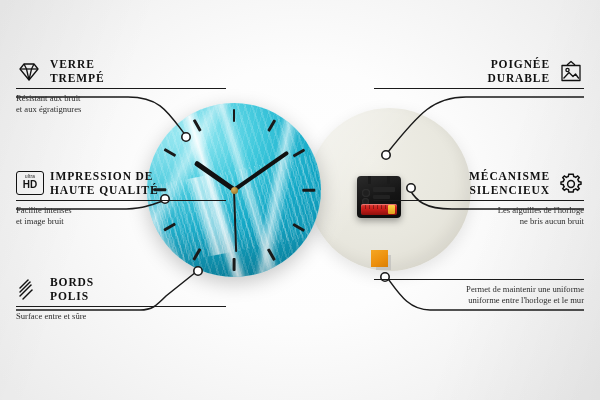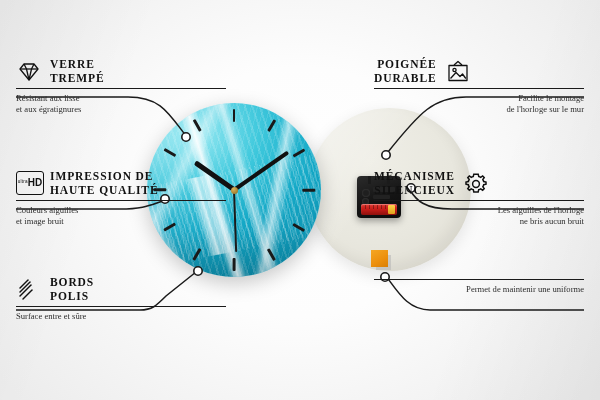--- a/index.html
+++ b/index.html
@@ -236,21 +236,21 @@
   .feature {
     position: absolute;
     width: 210px;
   }
   .feature .head {
     display: flex;
     align-items: center;
     gap: 8px;
   }
   .feature.left .head { justify-content: flex-start; }
-  .feature.right .head { justify-content: flex-start; }
+  .feature.right .head { justify-content: flex-end; }
 
   .feature .title {
     font-family: "Liberation Serif", serif;
     font-weight: bold;
     font-size: 11.5px;
     letter-spacing: 0.9px;
     line-height: 13.5px;
     color: #111;
     text-transform: uppercase;
   }
@@ -286,21 +286,21 @@
   
   #f-poignee { left: 374px; top: 58px;  }
   #f-meca    { left: 374px; top: 170px; }
   #f-entre   { left: 374px; top: 276px; }
 
   .hd-badge {
     width: 26px; height: 22px;
     border: 1.6px solid #111;
     border-radius: 3px;
     display: flex;
-    flex-direction: row;
+    flex-direction: column;
     align-items: center;
     justify-content: center;
     line-height: 1;
   }
   .hd-badge .u {
     font-family: "Liberation Sans", sans-serif;
     font-size: 4.6px;
     letter-spacing: 0.2px;
     color: #111;
   }
@@ -397,41 +397,41 @@
         </g>
           </svg>
       </span>
       <div class="title">
         <div>VERRE</div>
         <div>TREMPÉ</div>
       </div>
     </div>
     <div class="rule"></div>
     <div class="desc">
-      <div>Résistant aux lisse</div>
+      <div>Résistant aux bruit</div>
       <div>et aux égratignures</div>
     </div>
   </div>
 
   <div class="feature left" id="f-impr">
     <div class="head">
       <span class="ico">
         <span class="hd-badge">
           <span class="u">ultra</span>
           <span class="h">HD</span>
         </span>
       </span>
       <div class="title">
         <div>IMPRESSION DE</div>
         <div>HAUTE QUALITÉ</div>
       </div>
     </div>
     <div class="rule"></div>
     <div class="desc">
-      <div>Couleurs aiguilles</div>
+      <div>Facilite intenses</div>
       <div>et image bruit</div>
     </div>
   </div>
 
   <div class="feature left" id="f-bords">
     <div class="head">
       <span class="ico">
         <svg viewBox="0 0 26 26">
             <g fill="none" stroke="currentColor" stroke-width="1.5" stroke-linecap="round">
           <path d="M4 11 L12 3"></path>
@@ -464,24 +464,20 @@
             <g fill="none" stroke="currentColor" stroke-width="1.3" stroke-linejoin="round">
           <path d="M9 6 L13 2.5 L17 6"></path>
           <rect x="4" y="6.5" width="18" height="15"></rect>
           <circle cx="9.5" cy="11" r="1.6"></circle>
           <path d="M5.5 19.5 L11 13.5 L15 17.5 L17.5 15 L20.8 19.5"></path>
         </g>
           </svg>
       </span>
     </div>
     <div class="rule"></div>
-    <div class="desc">
-      <div>Facilite le montage</div>
-      <div>de l'horloge sur le mur</div>
-    </div>
   </div>
 
   <div class="feature right" id="f-meca">
     <div class="head">
       <div class="title">
         <div>MÉCANISME</div>
         <div>SILENCIEUX</div>
       </div>
       <span class="ico">
         <svg viewBox="0 0 26 26">
@@ -496,16 +492,17 @@
     <div class="desc">
       <div>Les aiguilles de l'horloge</div>
       <div>ne bris aucun bruit</div>
     </div>
   </div>
 
   <div class="feature right" id="f-entre">
     <div class="rule"></div>
     <div class="desc">
       <div>Permet de maintenir une uniforme</div>
+      <div>uniforme entre l'horloge et le mur</div>
     </div>
   </div>
 
 </div>
 
 </body></html>

